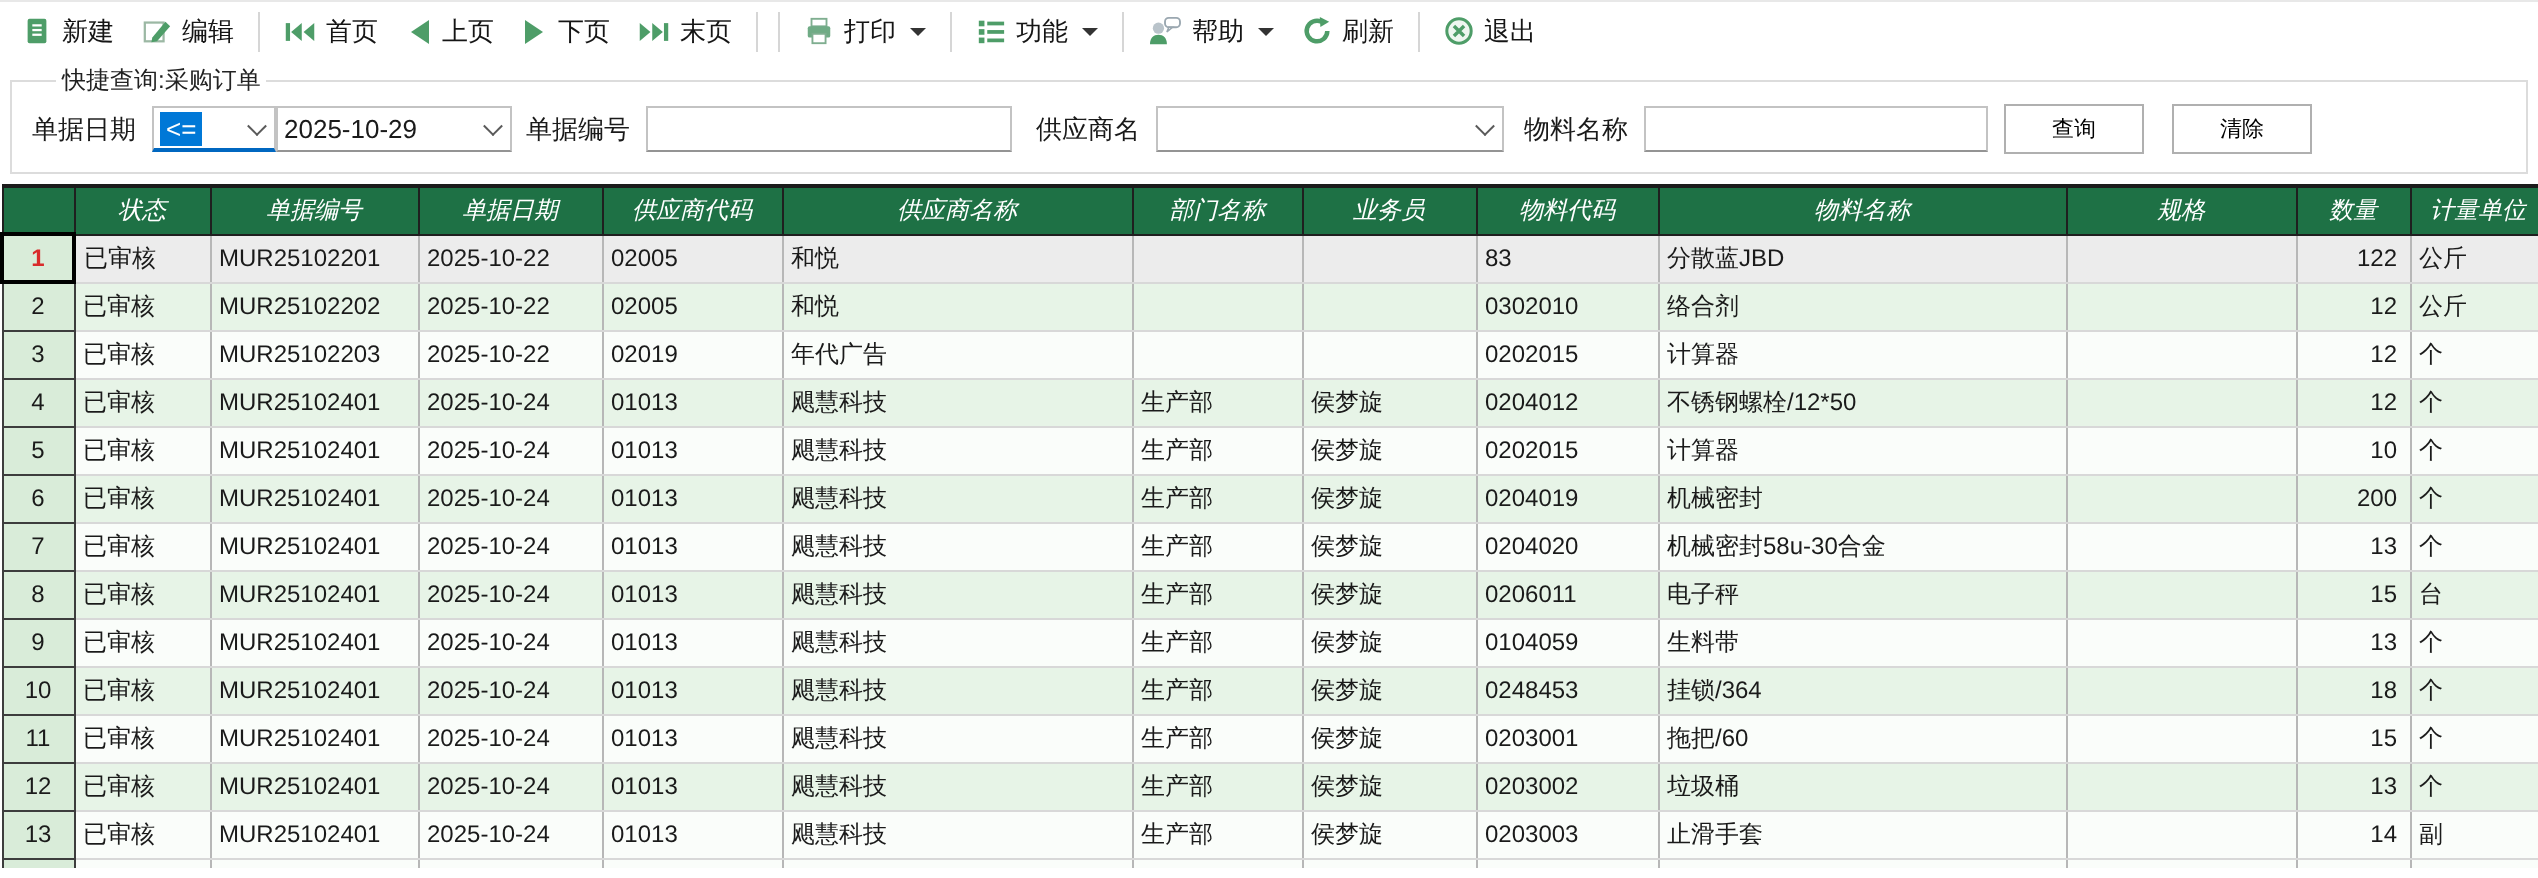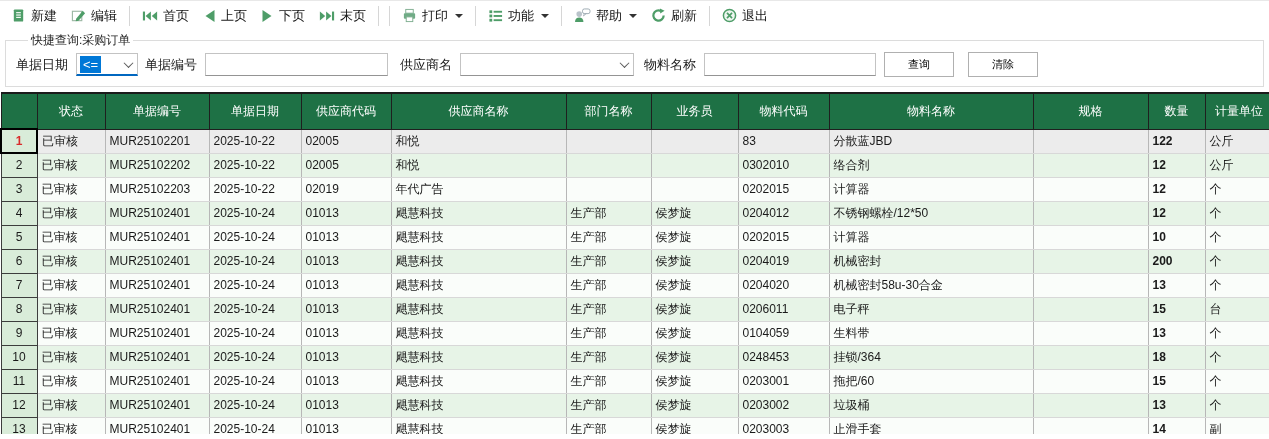--- a/index.html
+++ b/index.html
@@ -40,33 +40,33 @@
 
   
   .gridwrap { margin-top:5px; height:342px; overflow:hidden; }
   table.grid { border-collapse:collapse; table-layout:fixed; width:1272px; font-size:12px;
     border-top:2px solid #1b1b1b; }
   .grid col.c-num{width:36px;} .grid col.c-status{width:68px;} .grid col.c-docno{width:104px;}
   .grid col.c-date{width:92px;} .grid col.c-supcode{width:90px;} .grid col.c-supname{width:175px;}
   .grid col.c-dept{width:85px;} .grid col.c-sales{width:87px;} .grid col.c-matcode{width:91px;}
   .grid col.c-matname{width:204px;} .grid col.c-spec{width:115px;} .grid col.c-qty{width:57px;}
   .grid col.c-unit{width:68px;}
-  .grid th { background:#1e7145; color:#fff; font-weight:normal; height:36px; text-align:center;
-    border:1px solid #1f1f1f; white-space:nowrap; overflow:hidden; }
+  .grid th { background:#1e7145; color:#fff; font-weight:normal; height:24px; text-align:center;
+    border:1px solid #1f1f1f; white-space:nowrap; overflow:hidden;font-style:italic; }
   .grid td { height:24px; white-space:nowrap; overflow:hidden; padding:0 4px;
     border-right:1px solid #b7b7b7; border-bottom:1px solid #d8d8d8; }
   .grid td.rownum { background:#d9ecd9; text-align:center; padding:0;
     border:1px solid #3d3d3d; }
   .grid tbody tr.even td { background:#e7f4e7; }
   .grid tbody tr.odd td { background:#fafdfa; }
   .grid tbody tr.selected td { background:#ececec; }
   .grid tbody tr td.rownum { background:#d9ecd9; }
   .grid tbody tr.selected td.rownum { border:2px solid #000; color:#d92b2b; font-weight:bold; }
   .grid td:nth-child(2) { text-align:left; }
-  .grid td:nth-child(12) { padding-right:6px;font-weight:bold; }
+  .grid td:nth-child(12) { text-align:right; padding-right:6px; }
   .grid tr.sliver td { height:5px; border-bottom:none; }
 </style>
 </head>
 <body>
 
 <div class="toolbar">
   <button class="tbtn">
     <span>
         <svg width="15" height="15" viewBox="0 0 16 16">
           <rect x="3" y="1.5" width="10" height="13" rx="1" fill="#4e9d68"></rect>
@@ -184,20 +184,24 @@
     <span>退出</span>
   </button>
 </div>
 
 <fieldset class="querybox">
   <legend>快捷查询:采购订单</legend>
   <div class="filter-row">
     <span class="flabel">单据日期</span>
     <div class="combo op">
       <span class="op-val">&lt;=</span>
+      <span class="chev"></span>
+    </div>
+    <div class="combo date">
+      <span>2025-10-29</span>
       <span class="chev"></span>
     </div>
     <span class="flabel" style="margin-left:7px">单据编号</span>
     <input class="txt docno" type="text" value="" style="">
     <span class="flabel">供应商名</span>
     <div class="combo supplier">
       <span></span>
       <span class="chev"></span>
     </div>
     <span class="flabel">物料名称</span>

